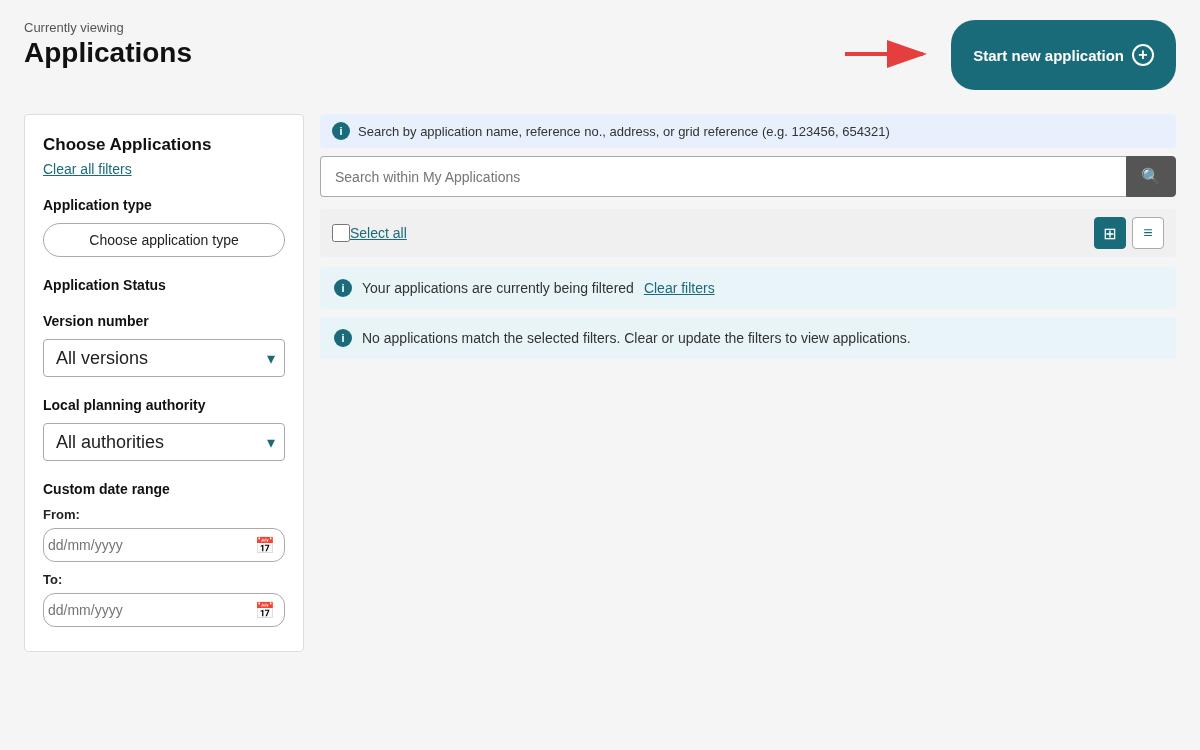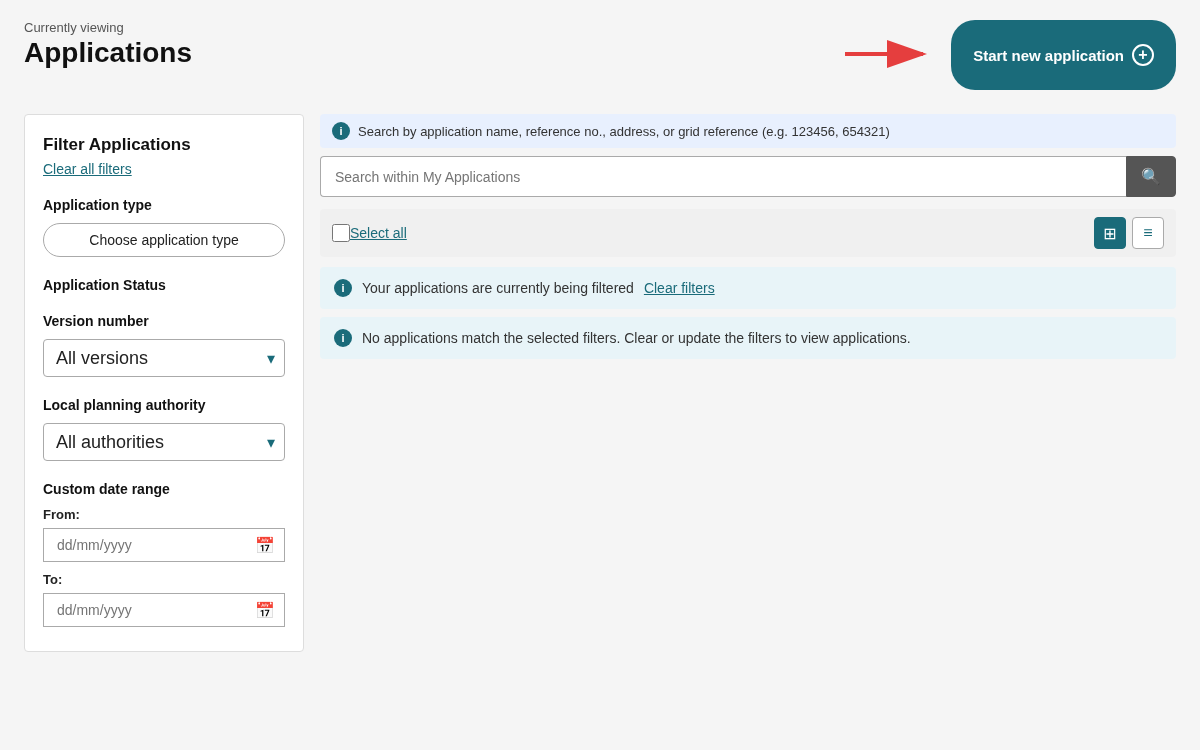--- a/index.html
+++ b/index.html
@@ -141,23 +141,23 @@
       font-size: 13px;
       font-weight: 600;
       color: #222;
       margin-bottom: 6px;
     }
     .date-input-wrapper {
       position: relative;
     }
     .date-input-wrapper input {
       width: 100%;
-      padding: 8px 36px 8px 13px;
+      padding: 8px 36px 8px 4px;
       border: 1px solid #aaa;
-      border-radius: 0;
+      border-radius: 12px;
       font-size: 14px;
       color: #888;
       background: #fff;
     }
     .date-icon {
       position: absolute;
       right: 10px;
       top: 50%;
       transform: translateY(-50%);
       color: #1a6b7a;
@@ -310,21 +310,21 @@
       <button class="start-btn">
         <span>Start new application</span>
         <span class="plus-icon">+</span>
       </button>
     </div>
   </div>
 
   <div class="main-layout">
 
     <div class="sidebar">
-      <div class="filter-title">Filter Applications</div>
+      <div class="filter-title">Choose Applications</div>
       <button class="clear-filters-link">Clear all filters</button>
 
       
       <div class="filter-section">
         <div class="filter-section-title">Application type</div>
         <button class="app-type-btn">Choose application type</button>
       </div>
 
       
       <div class="filter-section">

